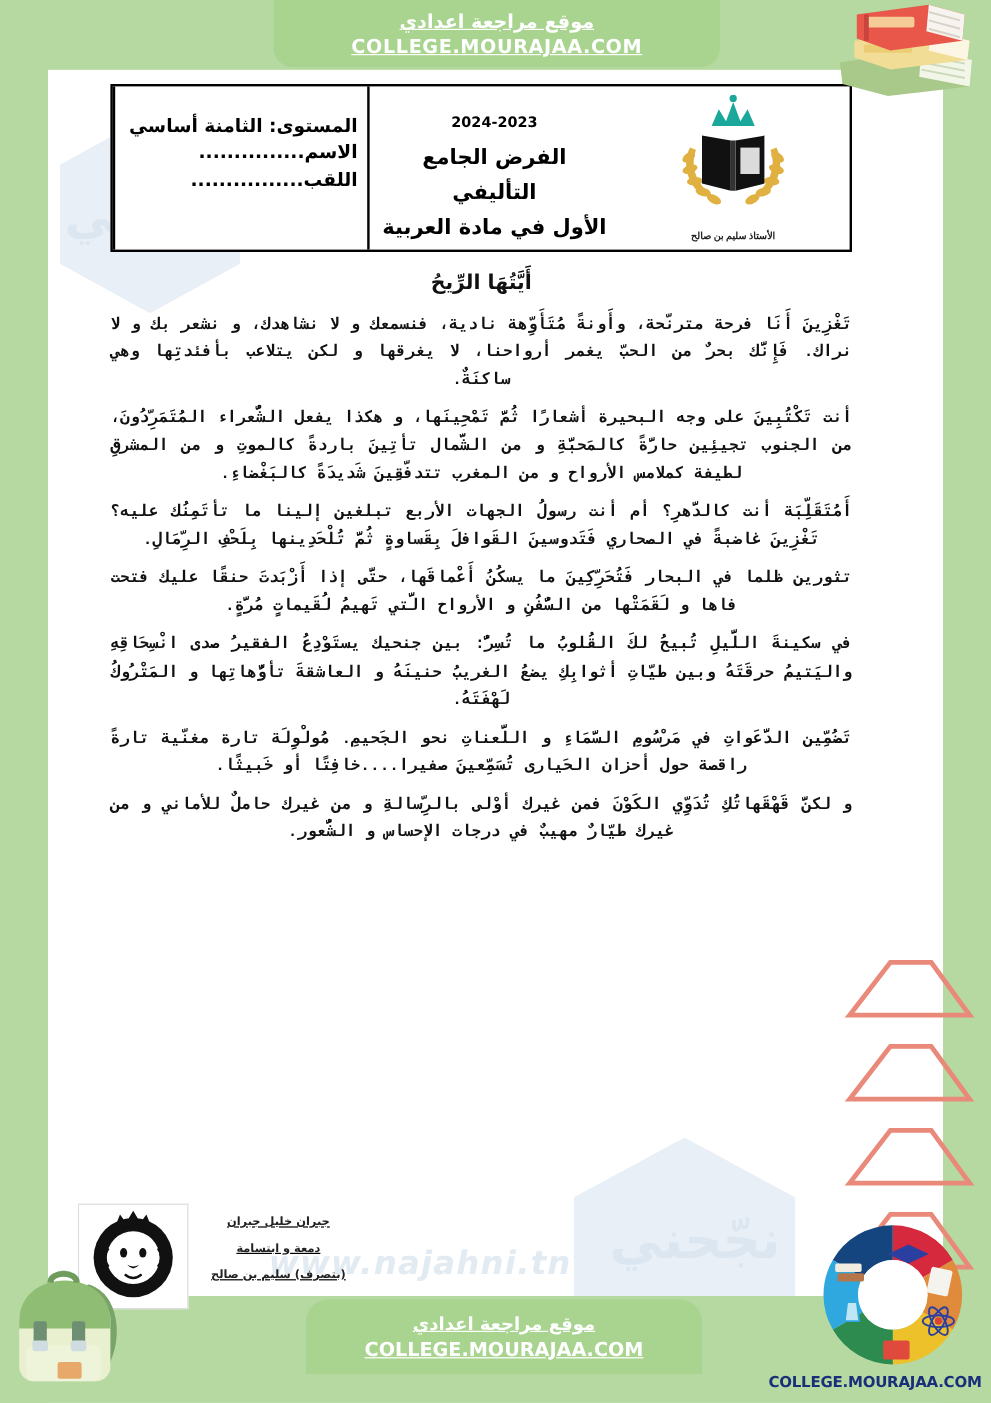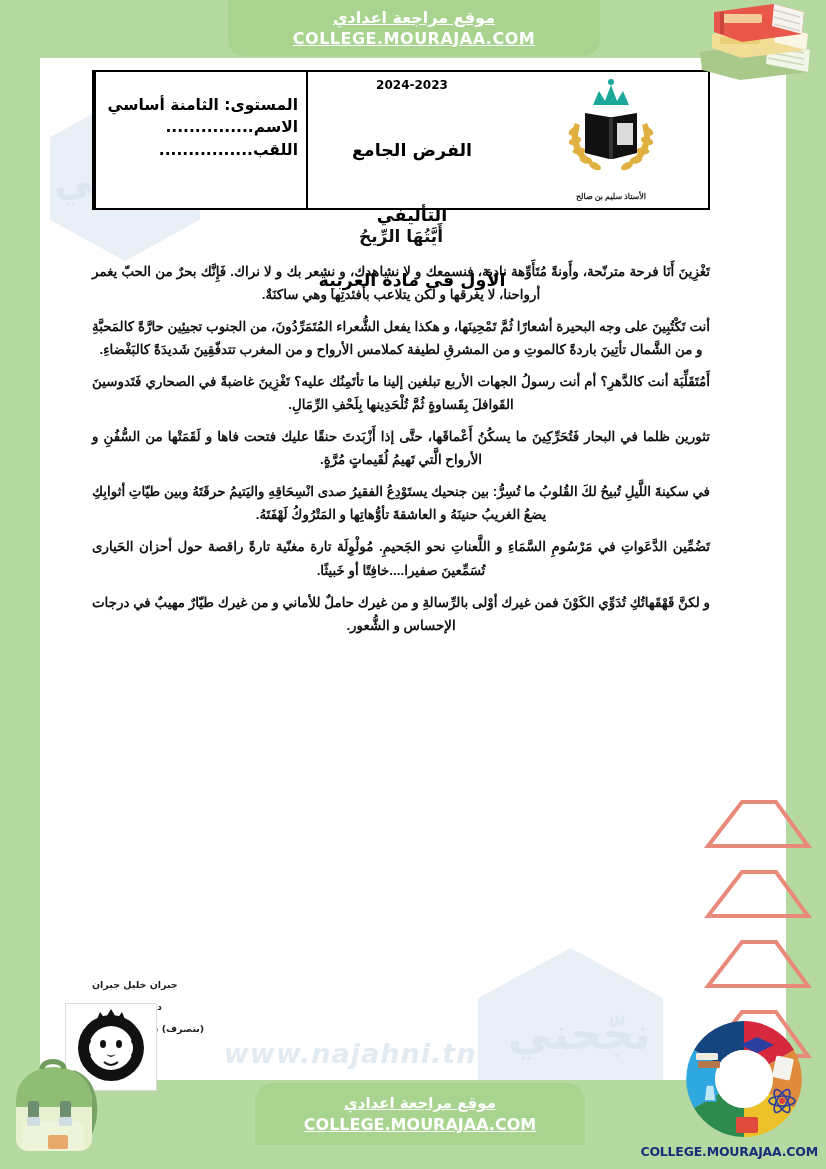--- a/index.html
+++ b/index.html
@@ -167,24 +167,23 @@
     color: #000;
     line-height: 1.45;
     font-family: "DejaVu Sans", sans-serif;
   }
 
   .cell-title {
     width: 210px;
     display: flex;
     flex-direction: column;
     align-items: center;
-    justify-content: flex-start;
-    padding-top: 6px;
+    justify-content: space-between;
+    padding-top: 23px;
     direction: rtl;
-    gap: 42px;
   }
   .cell-title .year {
     font-size: 12px; font-weight: bold; color: #000;
     margin-bottom: 5px; direction: ltr;
     font-family: "DejaVu Sans", sans-serif;
   }
   .cell-title .tline {
     font-size: 17.5px; font-weight: bold; color: #000; line-height: 1.3;
     font-family: "DejaVu Sans", sans-serif;
   }
@@ -224,31 +223,32 @@
     font-family: "DejaVu Sans", sans-serif;
   }
   .para {
     font-size: 13.4px;
     font-weight: bold;
     line-height: 1.72;
     color: #111;
     margin-bottom: 9px;
     text-align: justify;
     text-align-last: center;
-    font-family: Liberation Sans, sans-serif;
+    font-family: Liberation Mono, monospace;
   }
 
   .attrib {
     position: absolute;
     left: 52px;
-    top: 916px;
+    top: 950px;
     width: 280px;
     direction: rtl;
-    text-align: left;
+    text-align: center;
     z-index: 12;
+    text-decoration: underline;
   }
   .attrib div {
     font-size: 9.5px;
     font-weight: bold;
     color: #222;
     line-height: 2.3;
     font-family: "DejaVu Sans", sans-serif;
   }
 
   

